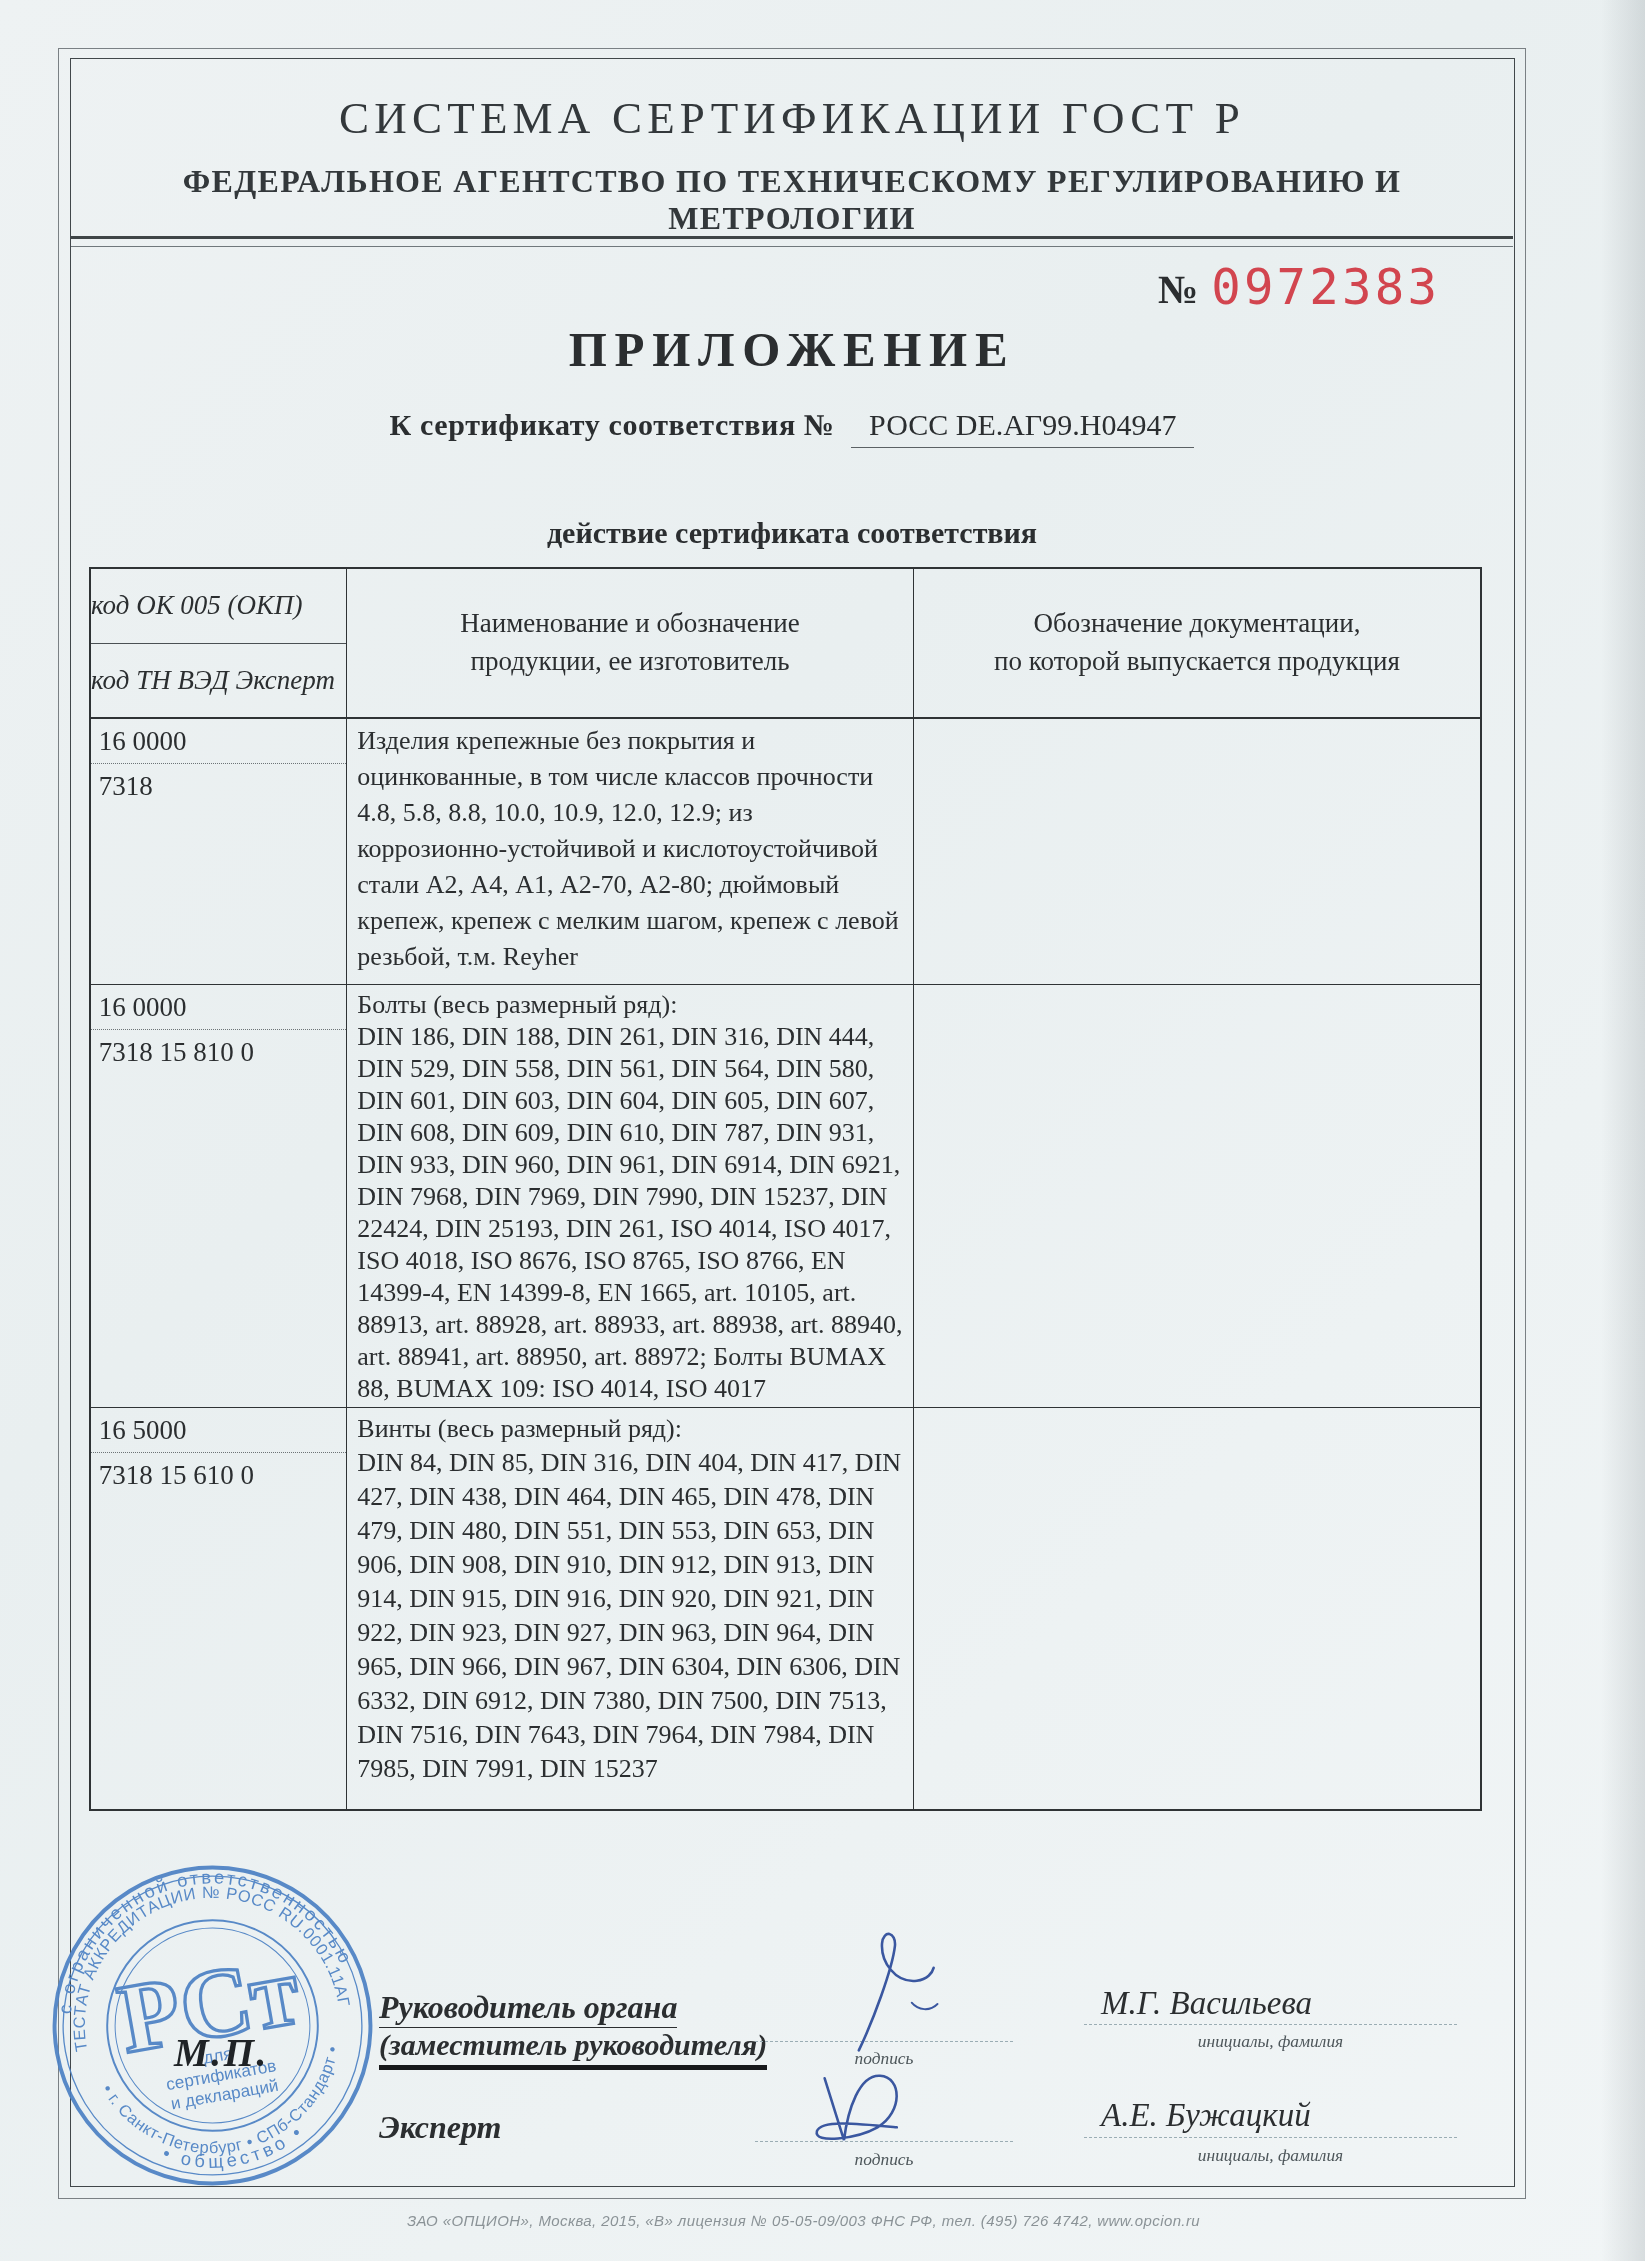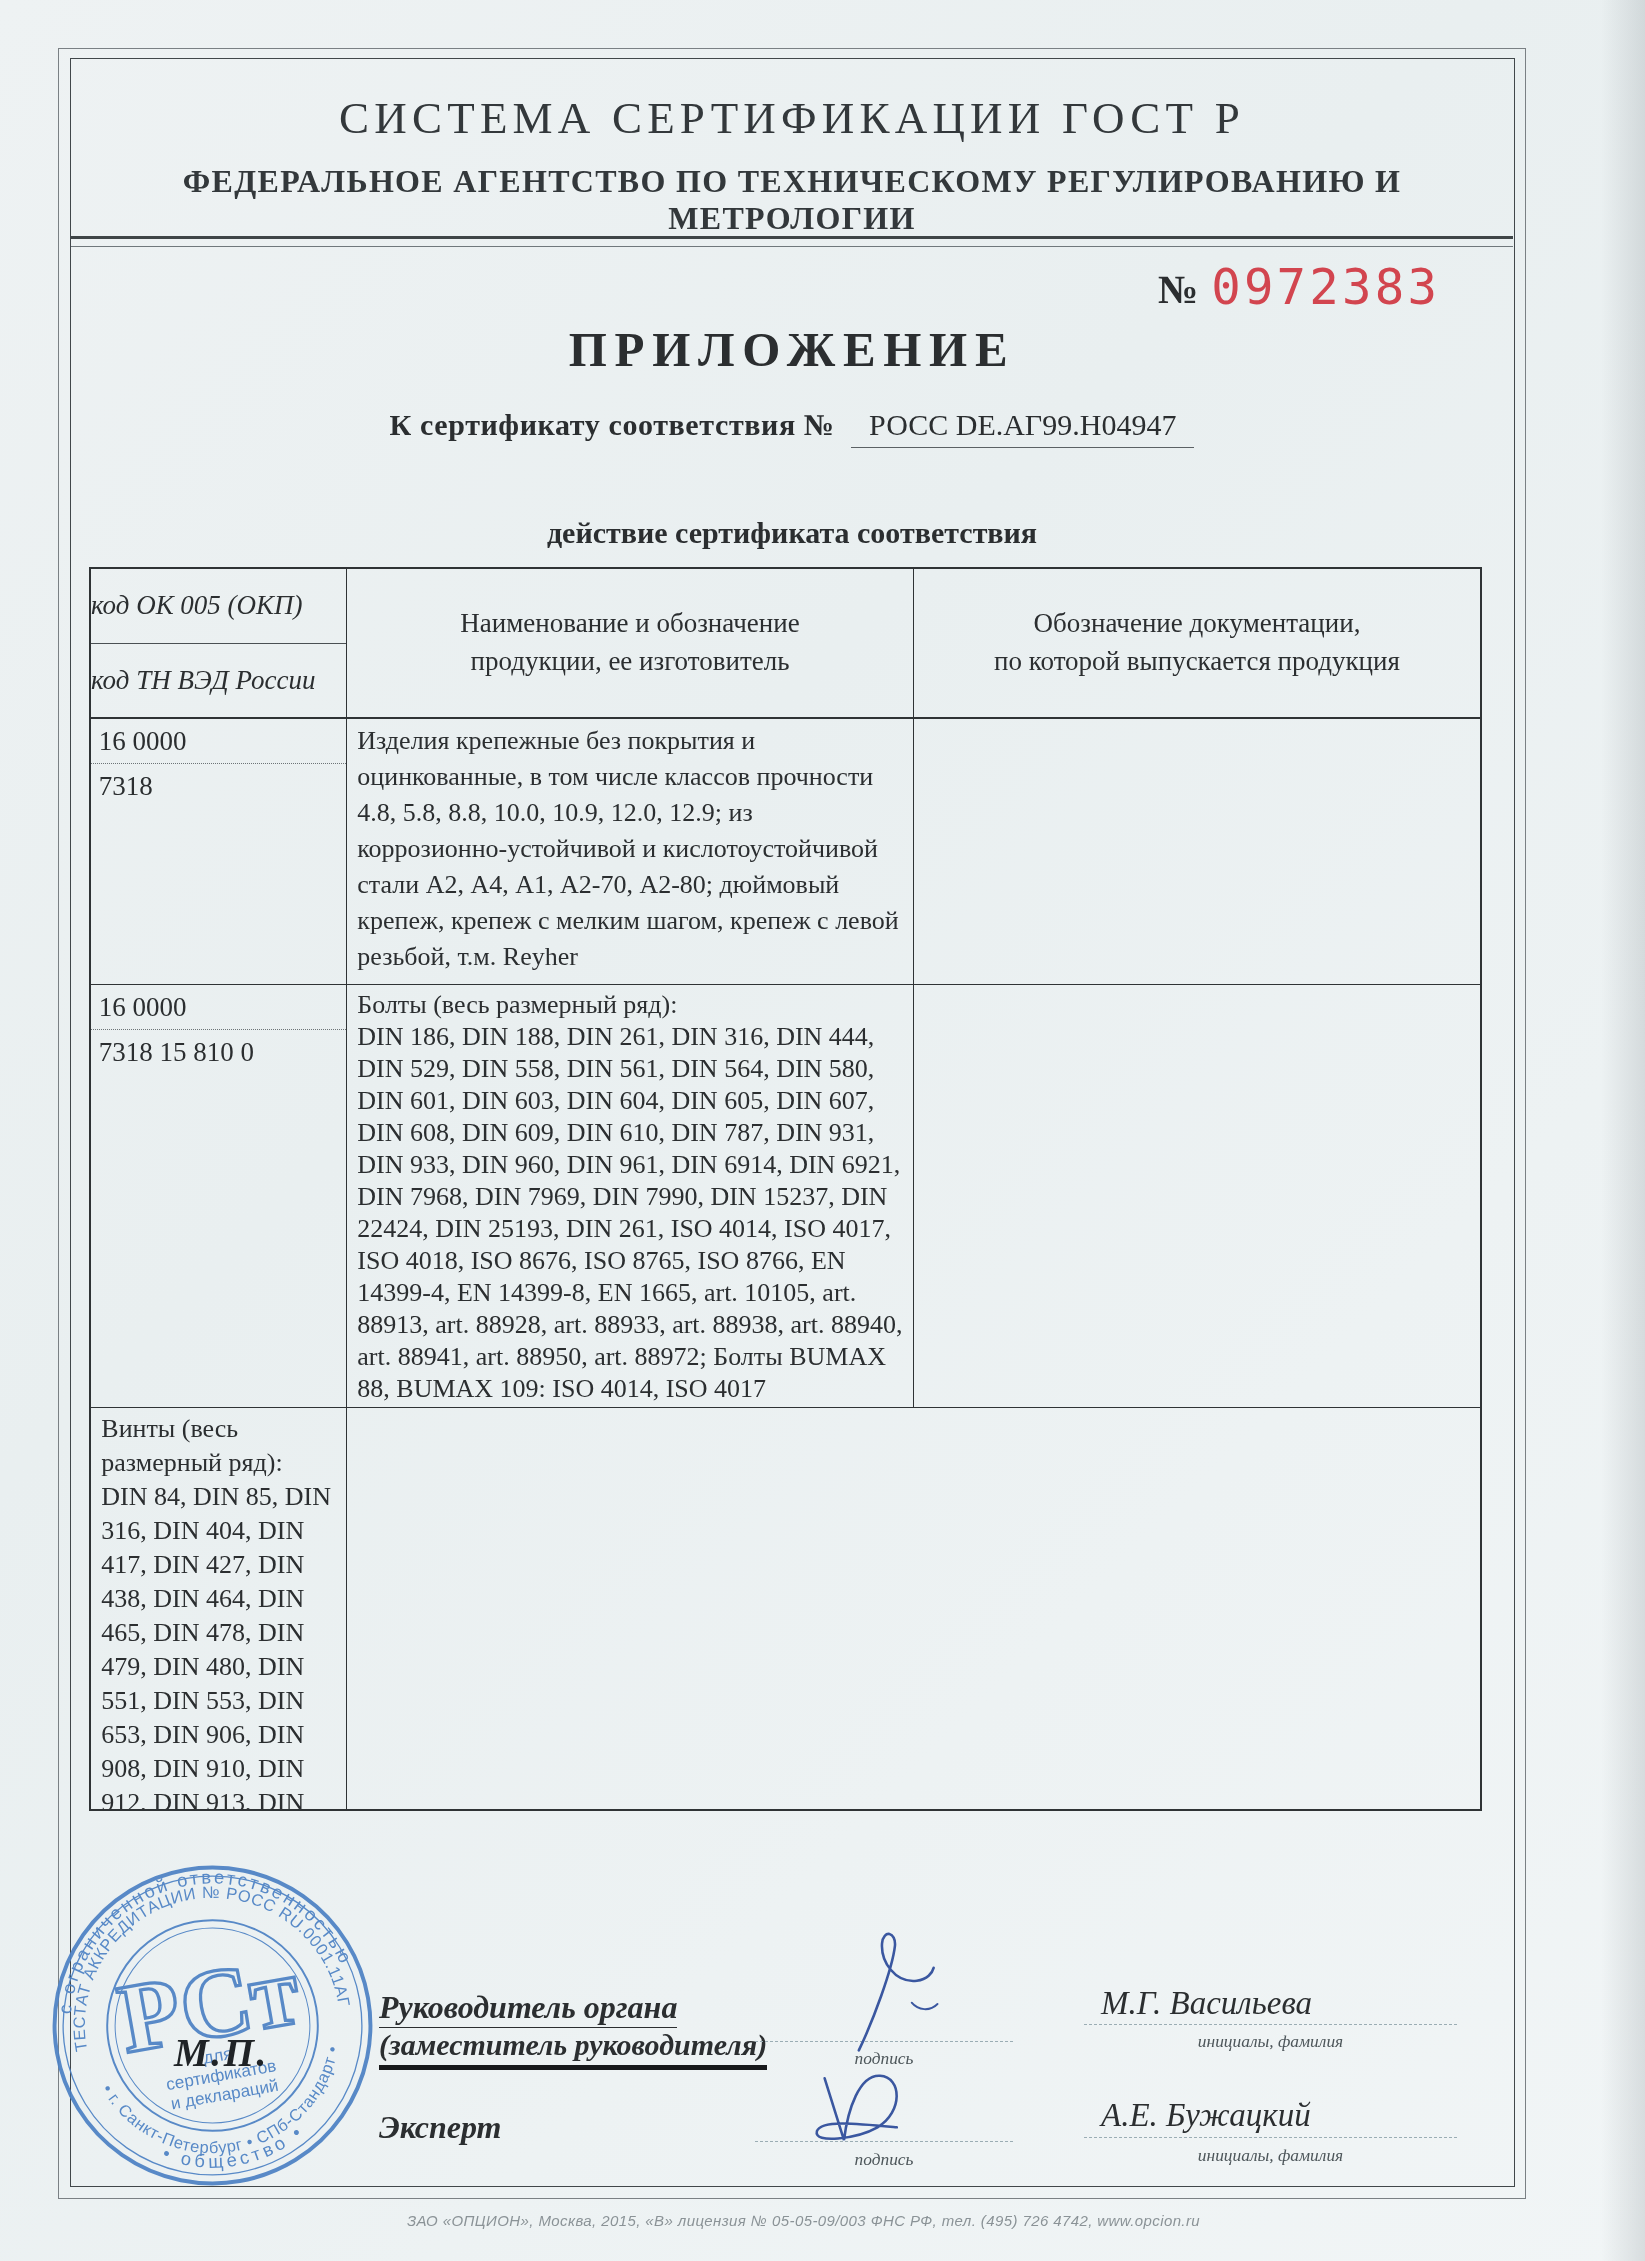--- a/index.html
+++ b/index.html
@@ -115,21 +115,21 @@
     <span class="lbl">К сертификату соответствия №</span>
     <span class="val">РОСС DE.АГ99.Н04947</span>
   </div>
 
   <div class="cx scope2">действие сертификата соответствия</div>
 
   <div class="cert-table">
 
     <div class="cell hdr hdr-c1">
       <div class="half top">код ОК 005 (ОКП)</div>
-      <div class="half">код ТН ВЭД России</div>
+      <div class="half">код ТН ВЭД Эксперт</div>
     </div>
     <div class="cell hdr hdr-center">
       <div>Наименование и обозначение</div>
       <div>продукции, ее изготовитель</div>
     </div>
     <div class="cell hdr hdr-center last-col">
       <div>Обозначение документации,</div>
       <div>по которой выпускается продукция</div>
     </div>
 
@@ -146,20 +146,24 @@
     <div class="cell codecell">
       <div class="code-top">16 0000</div>
       <div class="code-bot">7318 15 810 0</div>
     </div>
     <div class="cell prodcell lh-tight">
       <div class="row-title">Болты (весь размерный ряд):</div>
       <div>DIN 186, DIN 188, DIN 261, DIN 316, DIN 444, DIN 529, DIN 558, DIN 561, DIN 564, DIN 580, DIN 601, DIN 603, DIN 604, DIN 605, DIN 607, DIN 608, DIN 609, DIN 610, DIN 787, DIN 931, DIN 933, DIN 960, DIN 961, DIN 6914, DIN 6921, DIN 7968, DIN 7969, DIN 7990, DIN 15237, DIN 22424, DIN 25193, DIN 261, ISO 4014, ISO 4017, ISO 4018, ISO 8676, ISO 8765, ISO 8766,  EN 14399-4, EN 14399-8, EN 1665, art. 10105, art. 88913, art. 88928, art. 88933, art. 88938, art. 88940,  art. 88941, art. 88950, art. 88972; Болты BUMAX 88, BUMAX 109: ISO 4014, ISO 4017</div>
     </div>
     <div class="cell last-col"></div>
 
+    <div class="cell codecell last-row">
+      <div class="code-top">16 5000</div>
+      <div class="code-bot">7318 15 610 0</div>
+    </div>
     <div class="cell prodcell lh-mid last-row">
       <div class="row-title">Винты (весь размерный ряд):</div>
       <div>DIN 84, DIN 85, DIN 316, DIN 404, DIN 417, DIN 427, DIN 438, DIN 464, DIN 465, DIN 478, DIN 479, DIN 480, DIN 551, DIN 553, DIN 653, DIN 906, DIN 908, DIN 910, DIN 912, DIN 913, DIN 914, DIN 915, DIN 916, DIN 920, DIN 921, DIN 922, DIN 923, DIN 927, DIN 963, DIN 964, DIN 965, DIN 966, DIN 967, DIN 6304, DIN 6306, DIN 6332, DIN 6912, DIN 7380, DIN 7500, DIN 7513, DIN 7516,  DIN 7643, DIN 7964, DIN 7984, DIN 7985, DIN 7991, DIN 15237</div>
     </div>
     <div class="cell last-col last-row"></div>
   </div>
 
   <svg class="stamp-svg" width="329" height="329" viewBox="0 0 500 500">
     <g transform="rotate(-10 250 250)" fill="none" stroke="#4d82c4">
       <circle cx="250" cy="250" r="240" stroke-width="6"></circle>

